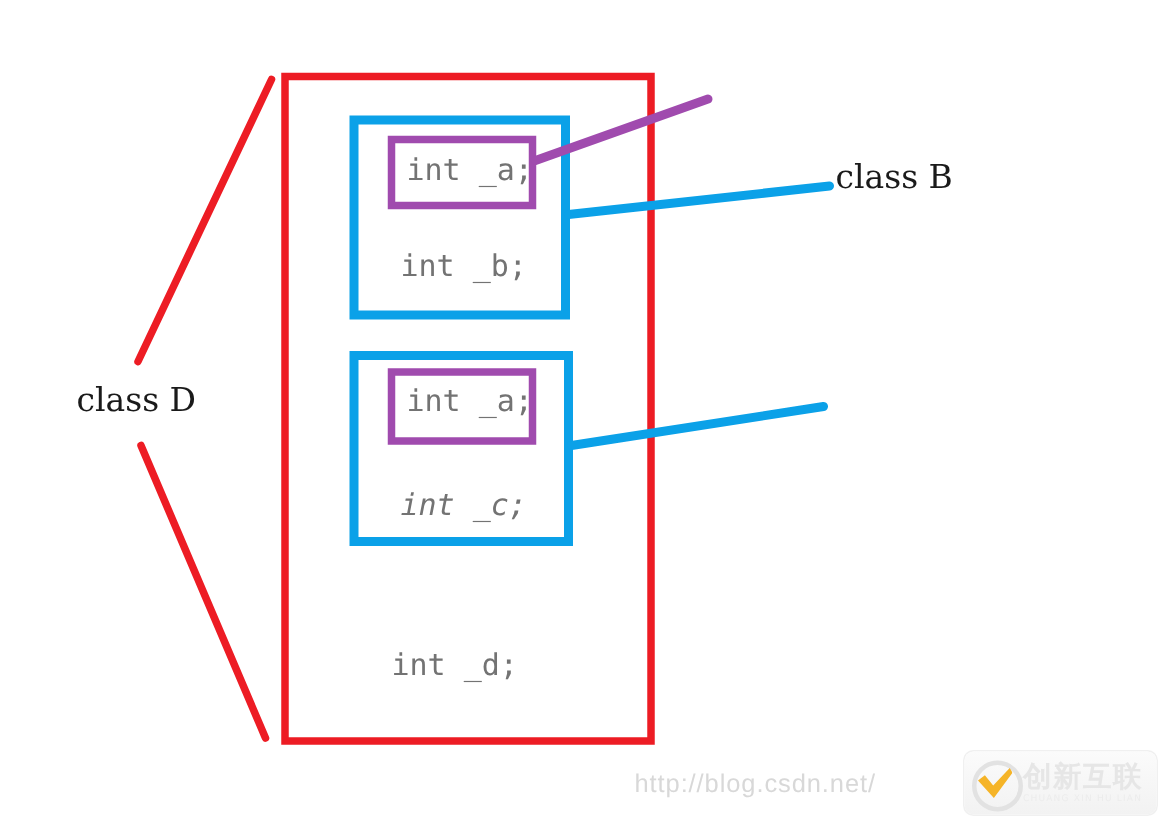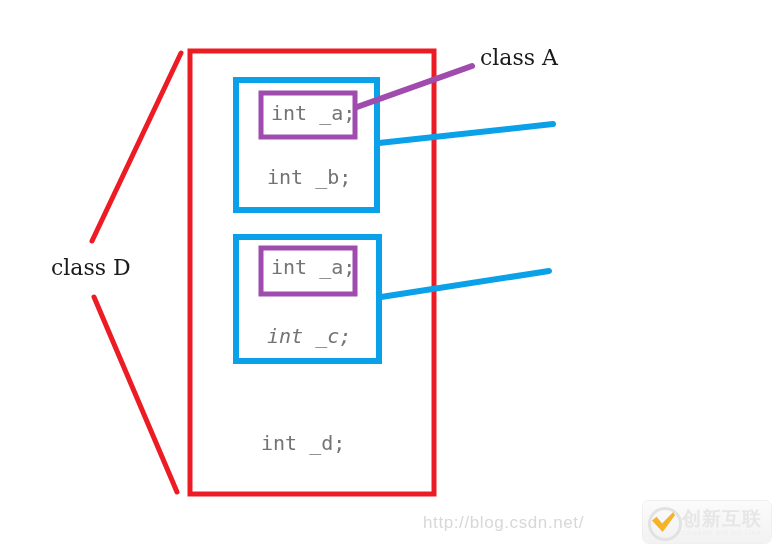--- a/index.html
+++ b/index.html
@@ -133,22 +133,22 @@
   <div class="code-label" style="left:271px; top:101px;">int _a;</div>
 
   <div class="code-label" style="left:267px; top:165px;text-align:center;">int _b;</div>
 
   <div class="code-label" style="left:271px; top:255px;">int _a;</div>
 
   <div class="code-label" style="left:267px; top:324px;font-style:italic;">int _c;</div>
 
   <div class="code-label" style="left:261px; top:431px;">int _d;</div>
 
-  <div class="class-label" style="left:480px; top:45px;">class A</div>
 
+  <div class="class-label" style="left:557px; top:106px;">class B</div>
 
 
   <div class="class-label" style="left:51px; top:255px;">class D</div>
 
   <div id="watermark-url">http://blog.csdn.net/</div>
 
   <div id="watermark-logo">
     <span class="mark">
       <span class="ring"></span>
       <span class="tick"></span>

